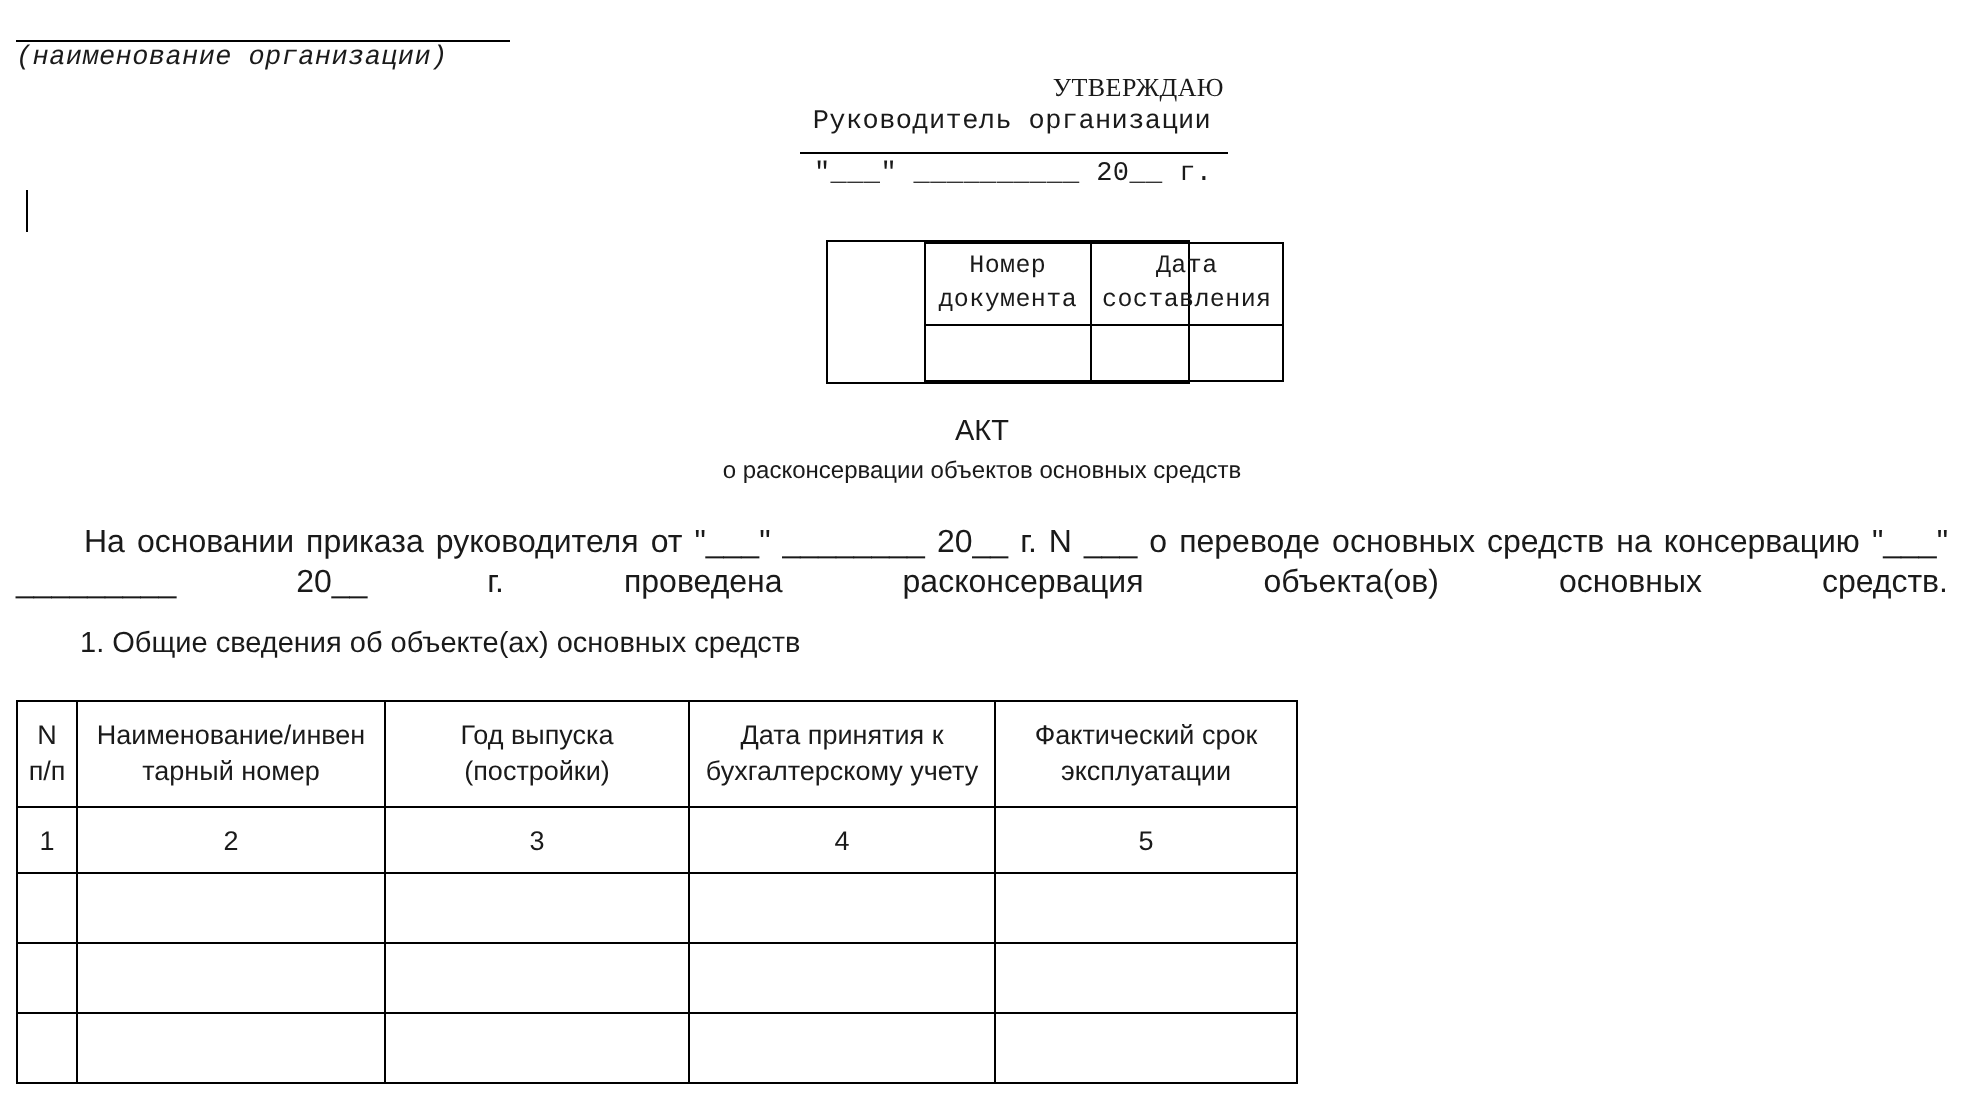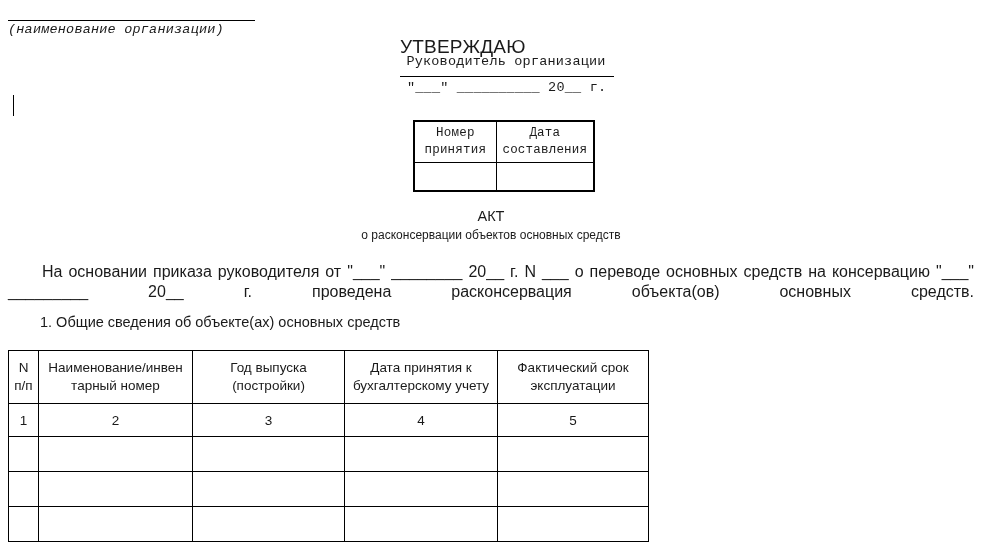--- a/index.html
+++ b/index.html
@@ -51,22 +51,23 @@
     height: 21px;
     background: #000;
   }
 
   
   .approve-word {
     position: absolute;
     left: 400px;
     top: 36px;
     width: 212px;
-    font-family: Liberation Sans, sans-serif;
-    font-size: 19px;
+    text-align: right;
+    font-family: Liberation Serif, serif;
+    font-size: 13px;
     letter-spacing: 0.2px;
     white-space: nowrap;
   }
   .approve-role {
     position: absolute;
     left: 400px;
     top: 54px;
     width: 212px;
     text-align: center;
     font-family: Liberation Mono, monospace;
@@ -99,20 +100,21 @@
     top: 120px;
     width: 180px;
     border: 1px solid #000;
     border-collapse: collapse;
     font-family: "Liberation Mono", monospace;
     font-size: 12.5px;
   }
   .docbox table {
     border-collapse: collapse;
     width: 100%;
+    margin-left: 48px;
   }
   .docbox td {
     border: 1px solid #000;
     text-align: center;
     line-height: 1.32;
     padding: 3px 2px 4px;
     vertical-align: middle;
     letter-spacing: 0.2px;
   }
   .docbox td.c1 { width: 84px; }
@@ -214,21 +216,21 @@
   <div class="approve-role">Руководитель организации</div>
   <div class="approve-rule"></div>
   <div class="approve-date">"___" __________ 20__ г.</div>
 
   <div class="docbox">
     <table>
       <tbody>
         <tr>
           <td class="c1">
             <span>Номер</span><br>
-            <span>принятия</span>
+            <span>документа</span>
           </td>
           <td class="c2">
             <span>Дата</span><br>
             <span>составления</span>
           </td>
         </tr>
         <tr class="empty">
           <td class="c1"></td>
           <td class="c2"></td>
         </tr>

